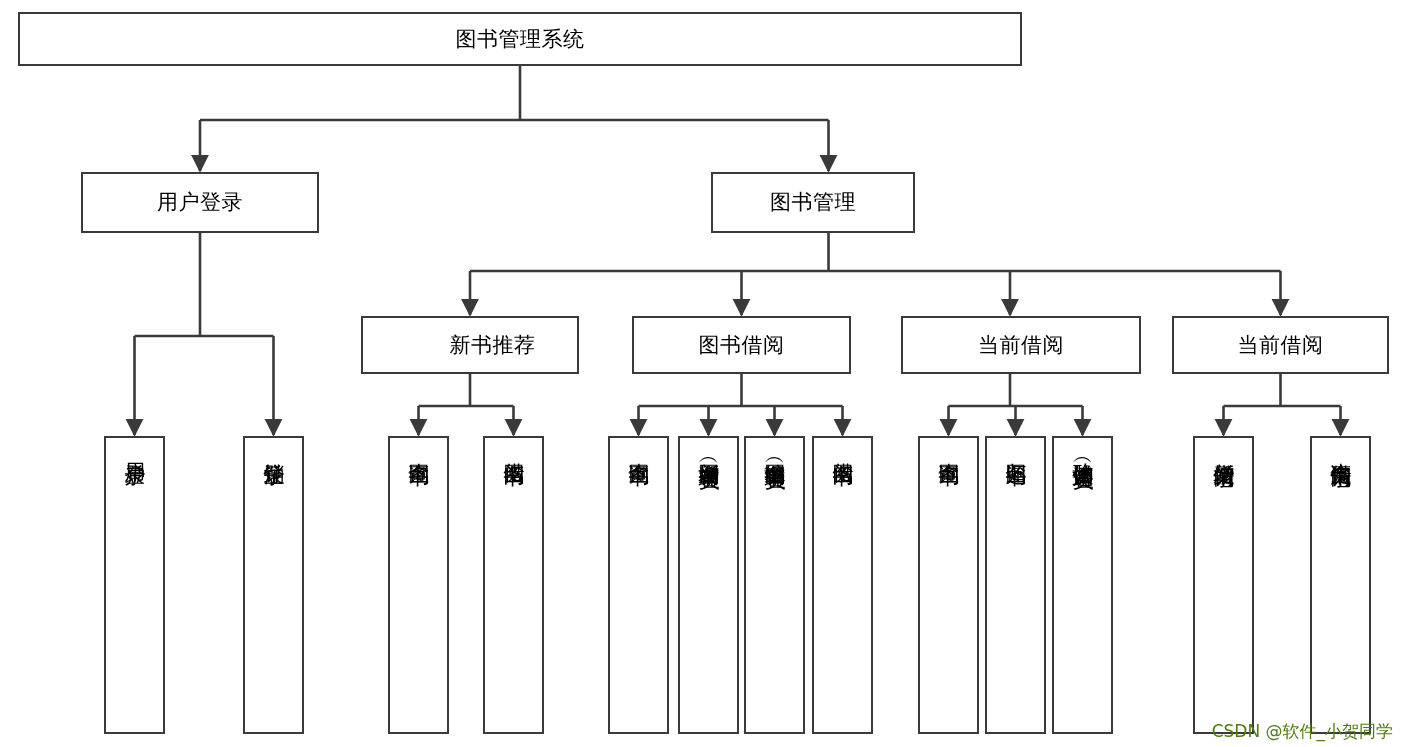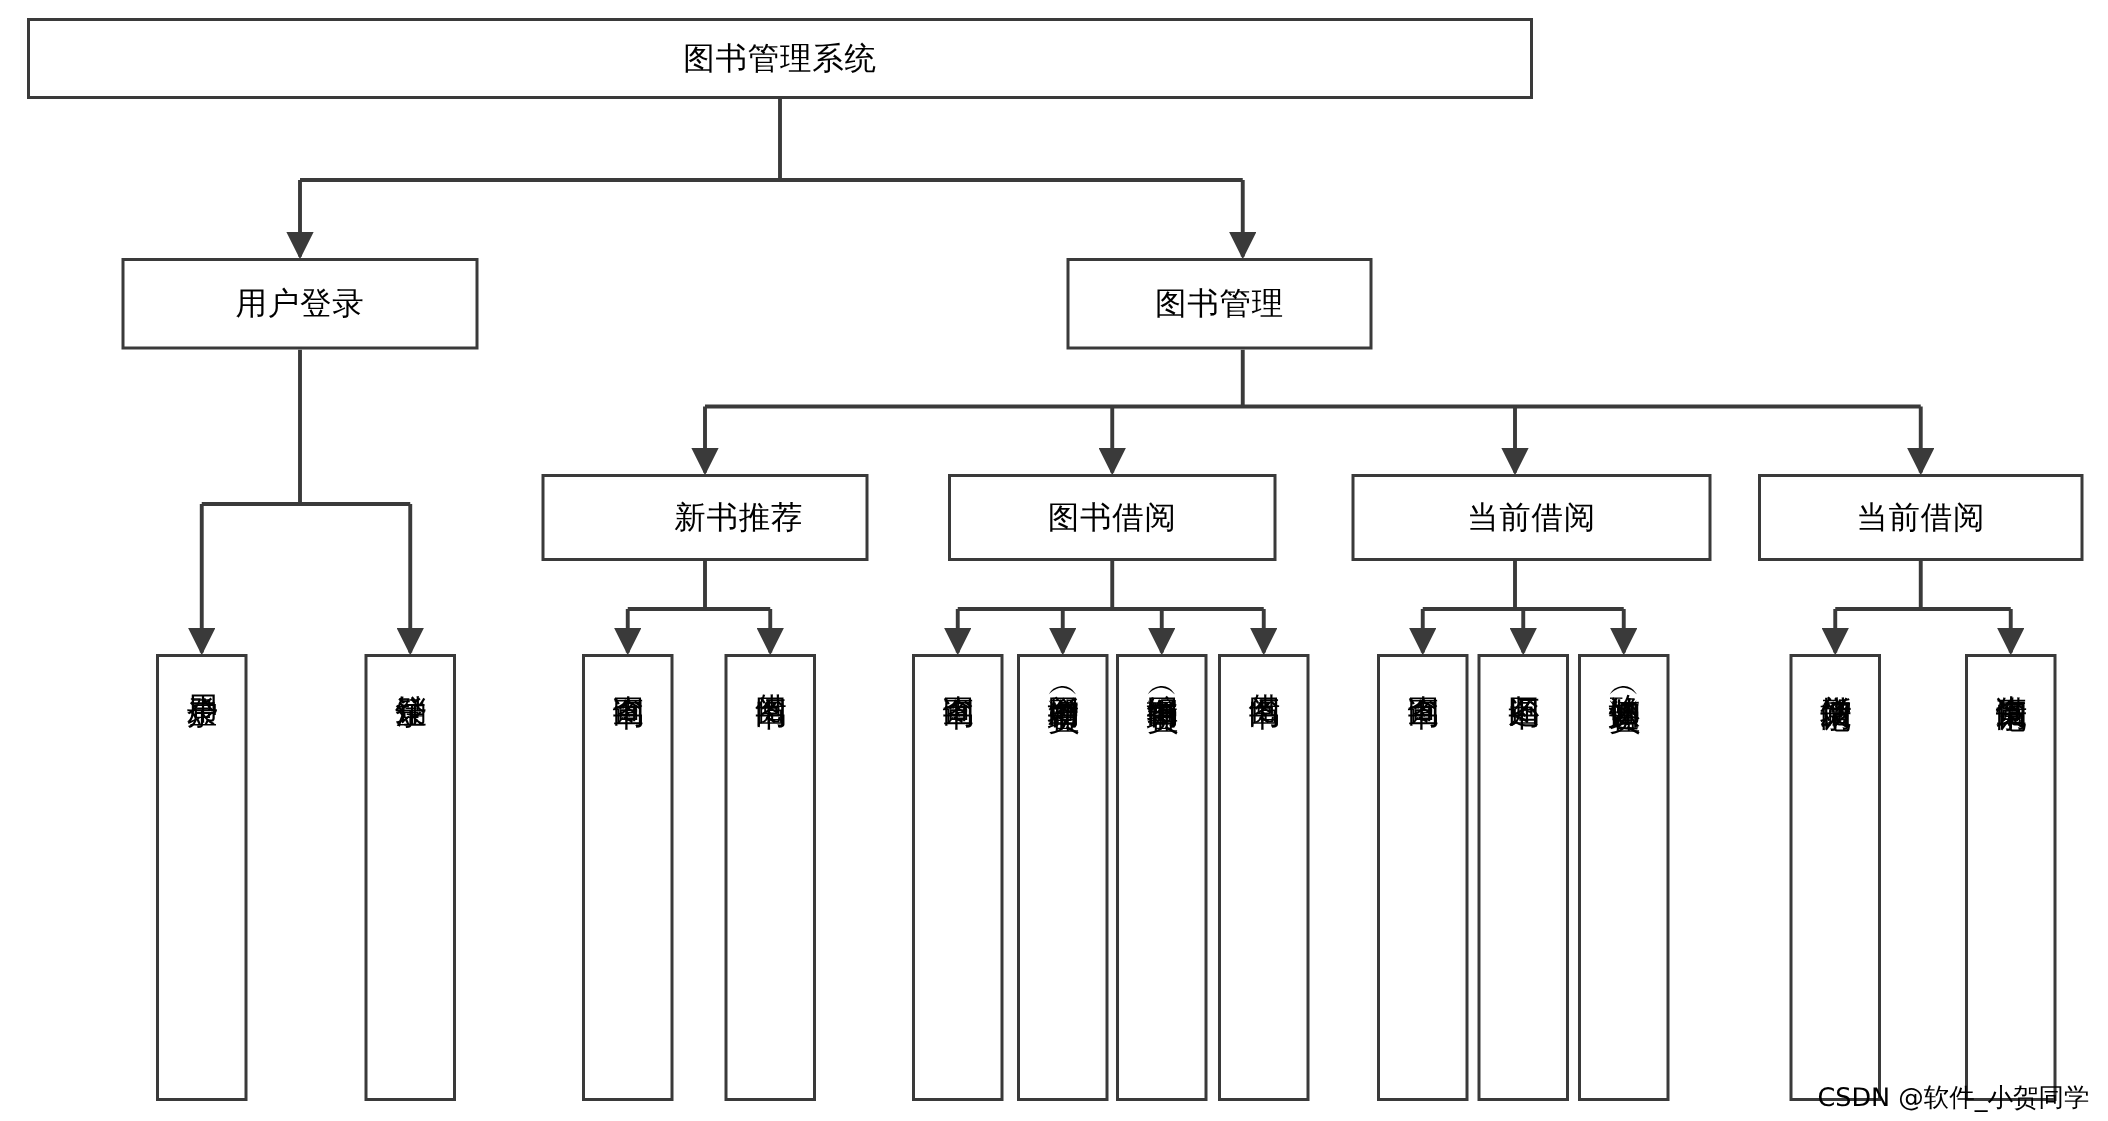--- a/index.html
+++ b/index.html
@@ -56,21 +56,21 @@
     text-orientation: upright;
     font-size: 21px;
     letter-spacing: 1px;
     line-height: 1.0;
   }
   #watermark {
     position: absolute;
     right: 12px;
     bottom: 4px;
     font-size: 17px;
-    color: #000000;
+    color: #4d7c0f;
     z-index: 5;
     white-space: nowrap;
     font-family: "DejaVu Sans", "Liberation Sans", sans-serif;
   }
 </style>
 </head>
 <body>
 
 <div id="diagram-canvas">
 

